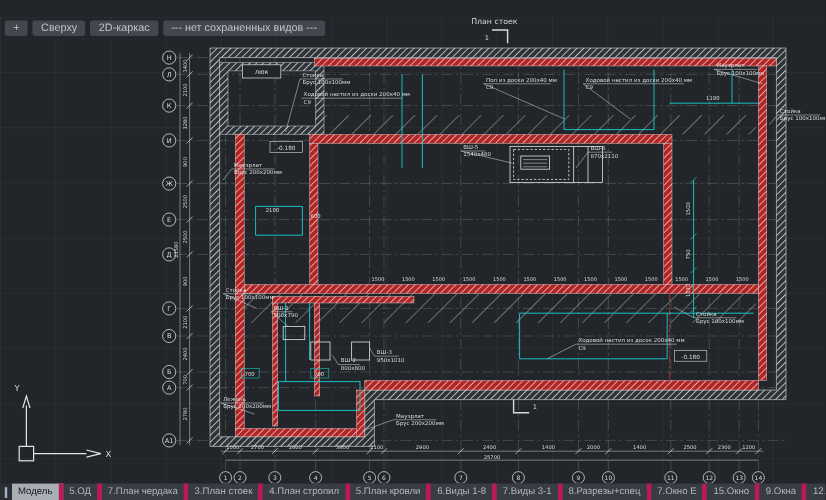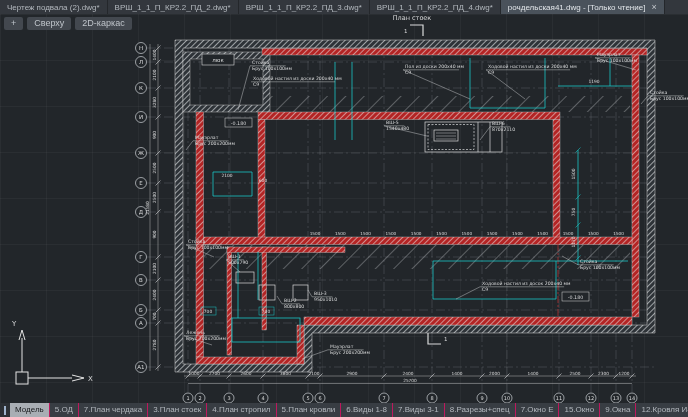--- a/index.html
+++ b/index.html
@@ -18,41 +18,35 @@
           background-size:46px 46px;}
   .vctrl{position:absolute;top:3px;left:4px;display:flex;gap:4px;z-index:5;}
   .vbtn{background:#43484f;color:#bfc4ca;font-size:9px;line-height:11px;padding:1px 7px;border-radius:2px;cursor:default;}
   svg{display:block;}
   svg text{font-family:"DejaVu Sans",sans-serif;fill:#d9dadb;}
   
   .layouttabs{position:absolute;bottom:0;left:0;width:688px;height:14px;background:#2b2f34;
               display:flex;align-items:center;font-size:8px;color:#b3b8be;white-space:nowrap;}
   .micon{width:13px;height:9px;margin:0 4px;background:linear-gradient(#7e93ad,#5c718c);
          border:1px solid #9fb3cc;box-sizing:border-box;}
-  .ltab{padding:0 5px;height:14px;line-height:14px;background:#383d43;border-right:1px solid #be185d;cursor:default;text-align:right;}
+  .ltab{padding:0 5px;height:14px;line-height:14px;background:#383d43;border-right:4px solid #be185d;cursor:default;text-align:right;}
   .ltab.model{background:#a9aeb4;color:#17191c;}
 </style>
 </head>
 <body>
 
 <div class="app">
 
-  <div class="doctabs" id="doctabs">
-      <div class="doctab">Чертеж подвала (2).dwg*</div>
-      <div class="doctab">ВРШ_1_1_П_КР2.2_ПД_2.dwg*</div>
-      <div class="doctab">ВРШ_1_1_П_КР2.2_ПД_3.dwg*</div>
-      <div class="doctab">ВРШ_1_1_П_КР2.2_ПД_4.dwg*</div>
-      <div class="doctab active">рочдельская41.dwg - [Только чтение]<span class="close">×</span></div>
-    </div>
 
   <div class="canvas">
     <div class="vctrl">
       <div class="vbtn">+</div>
       <div class="vbtn">Сверху</div>
       <div class="vbtn">2D-каркас</div>
+      <div class="vbtn">--- нет сохраненных видов ---</div>
     </div>
 
     <svg id="dwg" width="688" height="389" viewBox="0 14 688 389">
       <defs>
         <pattern id="wh" width="4" height="4" patternUnits="userSpaceOnUse" patternTransform="rotate(45)">
           <rect width="4" height="4" fill="#2e3338"></rect>
           <line x1="0" y1="0" x2="0" y2="4" stroke="#cfd2d5" stroke-width="1.4"></line>
         </pattern>
         <pattern id="rh" width="4" height="4" patternUnits="userSpaceOnUse" patternTransform="rotate(45)">
           <rect width="4" height="4" fill="#b32424"></rect>

